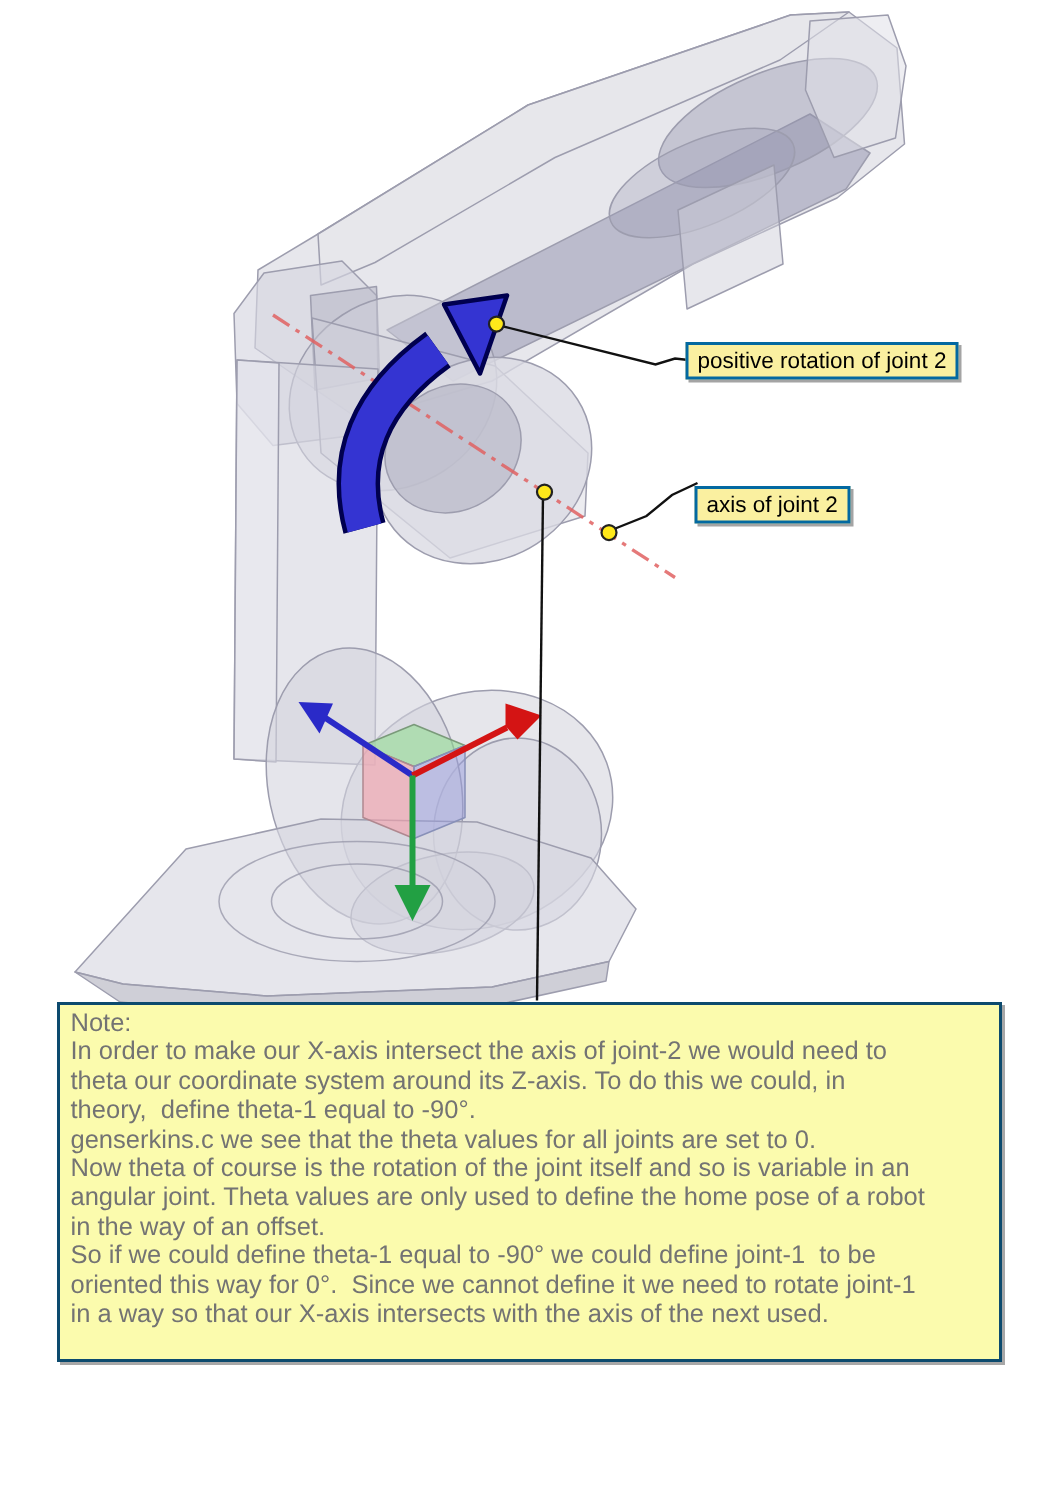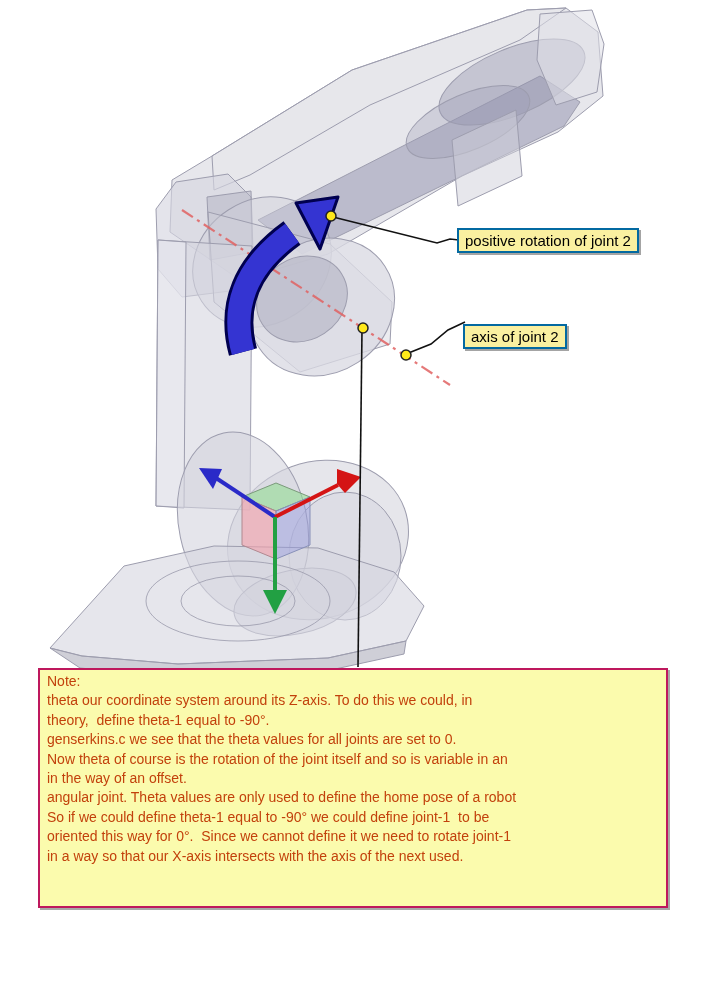--- a/index.html
+++ b/index.html
@@ -12,24 +12,24 @@
     position:absolute;
     background:var(--callout-bg,#faf0a0);
     border:2px solid #0369a1;
     box-shadow:2px 2px 0 rgba(90,90,90,.55);
     font-size:15px;line-height:21px;color:#000;
     padding:0 6px;white-space:nowrap;
   }
   .note-box{
     position:absolute;left:38px;top:668px;width:619px;height:234px;
     background:var(--note-bg,#fbfbad);
-    border:2px solid #be185d;
+    border:2px solid #0c4a6e;
     box-shadow:2px 2px 0 rgba(80,80,80,.5);
     padding:2px 0 0 7px;
-    font-size:14px;line-height:19.4px;color:#c2410c;
+    font-size:17px;line-height:19.4px;color:#737373;
   }
   .note-box .ln{white-space:pre;}
 </style>
 </head>
 <body>
 
 <div class="canvas">
 
   <svg class="scene" width="707" height="1000" viewBox="0 0 707 1000">
 
@@ -99,24 +99,25 @@
   <div class="callout" style="left:457px;top:228px;">
     <span>positive rotation of joint 2</span>
   </div>
 
   <div class="callout" style="left:463px;top:324px;">
     <span>axis of joint 2</span>
   </div>
 
   <div class="note-box">
     <div class="ln">Note:</div>
+    <div class="ln">In order to make our X-axis intersect the axis of joint-2 we would need to</div>
     <div class="ln">theta our coordinate system around its Z-axis. To do this we could, in</div>
     <div class="ln">theory,  define theta-1 equal to -90°.</div>
     <div class="ln">genserkins.c we see that the theta values for all joints are set to 0.</div>
     <div class="ln">Now theta of course is the rotation of the joint itself and so is variable in an</div>
+    <div class="ln">angular joint. Theta values are only used to define the home pose of a robot</div>
     <div class="ln">in the way of an offset.</div>
-    <div class="ln">angular joint. Theta values are only used to define the home pose of a robot</div>
     <div class="ln">So if we could define theta-1 equal to -90° we could define joint-1  to be</div>
     <div class="ln">oriented this way for 0°.  Since we cannot define it we need to rotate joint-1</div>
     <div class="ln">in a way so that our X-axis intersects with the axis of the next used.</div>
   </div>
 
 </div>
 
 </body></html>

